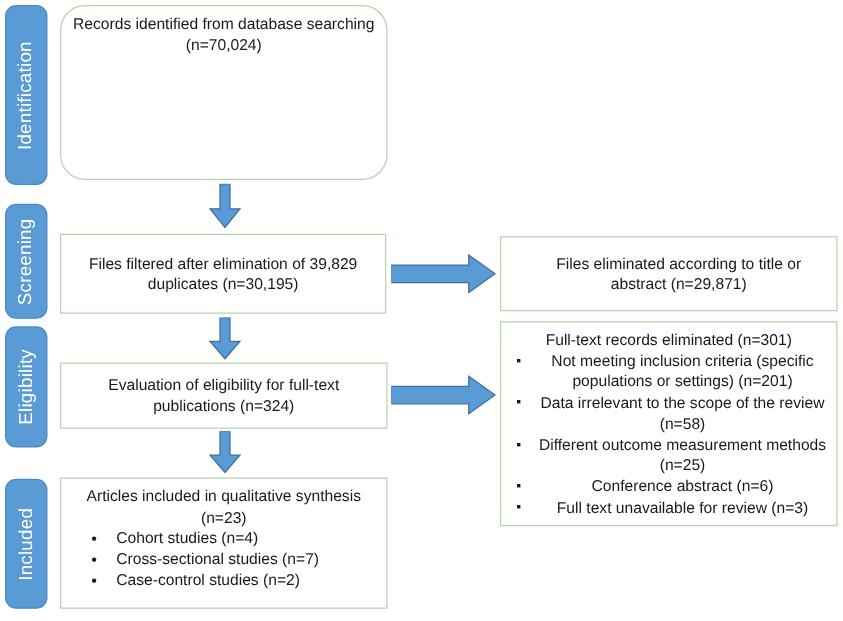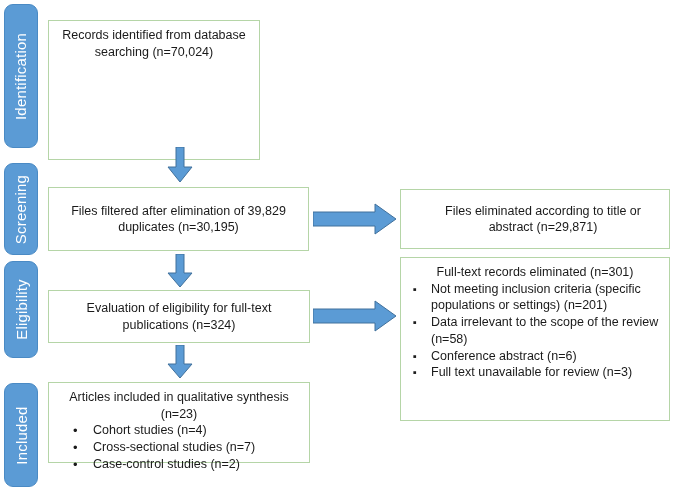--- a/index.html
+++ b/index.html
@@ -70,21 +70,21 @@
     position: absolute;
     left: 4px;
     top: 0;
   }
   .bullets.round li::before { content: "\2022"; font-size: 13px; }
   .bullets.square li::before { content: "\25AA"; font-size: 11px; top: 1px; }
 
   .bullets.round.indent-wide li { padding-left: 36px; }
   .bullets.round.indent-wide li::before { left: 16px; }
 
-  .bullets.square.tight li { padding-left: 22px; }
+  .bullets.square.tight li { padding-left: 22px; text-align: center; }
   .bullets.square.tight li::before { left: 4px; }
 
   .gap-top { margin-top: 10px; }
 
   
   .arrow {
     position: absolute;
   }
   .arrow svg { display: block; }
 </style>
@@ -102,21 +102,21 @@
   </div>
 
   <div class="stage-tab" style="top:261px; height:97px;">
     <span class="stage-label">Eligibility</span>
   </div>
 
   <div class="stage-tab" style="top:383px; height:104px;">
     <span class="stage-label">Included</span>
   </div>
 
-  <div class="box" style="left:48px; top:20px; width:212px; height:140px;">
+  <div class="box" style="left:48px; top:4px; width:262px; height:140px;border-radius:20px;">
     <div class="box-title">Records identified from database searching (n=70,024)</div>
   </div>
 
   <div class="arrow" style="left:166px; top:147px;">
     <svg width="28" height="36" viewBox="0 0 28 36">
       <polygon points="10,0 18,0 18,20 26,20 14,35 2,20 10,20" fill="#5b9bd5" stroke="#41719c" stroke-width="1"></polygon>
     </svg>
   </div>
 
   <div class="box" style="left:48px; top:187px; width:261px; height:64px; display:flex; align-items:center; justify-content:center;">
@@ -147,32 +147,33 @@
     <svg width="84" height="32" viewBox="0 0 84 32">
       <polygon points="0,9 62,9 62,1 83,16 62,31 62,23 0,23" fill="#5b9bd5" stroke="#41719c" stroke-width="1"></polygon>
     </svg>
   </div>
 
   <div class="box" style="left:400px; top:257px; width:270px; height:164px;">
     <div class="box-title">Full-text records eliminated (n=301)</div>
     <ul class="bullets square tight">
       <li>Not meeting inclusion criteria (specific populations or settings) (n=201)</li>
       <li>Data irrelevant to the scope of the review (n=58)</li>
+      <li>Different outcome measurement methods (n=25)</li>
       <li>Conference abstract (n=6)</li>
       <li>Full text unavailable for review (n=3)</li>
     </ul>
   </div>
 
   <div class="arrow" style="left:166px; top:345px;">
     <svg width="28" height="34" viewBox="0 0 28 34">
       <polygon points="10,0 18,0 18,19 26,19 14,33 2,19 10,19" fill="#5b9bd5" stroke="#41719c" stroke-width="1"></polygon>
     </svg>
   </div>
 
-  <div class="box" style="left:48px; top:382px; width:262px; height:81px;">
+  <div class="box" style="left:48px; top:382px; width:262px; height:105px;">
     <div class="box-title">Articles included in qualitative synthesis (n=23)</div>
     <ul class="bullets round indent-wide">
       <li>Cohort studies (n=4)</li>
       <li>Cross-sectional studies (n=7)</li>
       <li>Case-control studies (n=2)</li>
     </ul>
   </div>
 
 </div>
 

